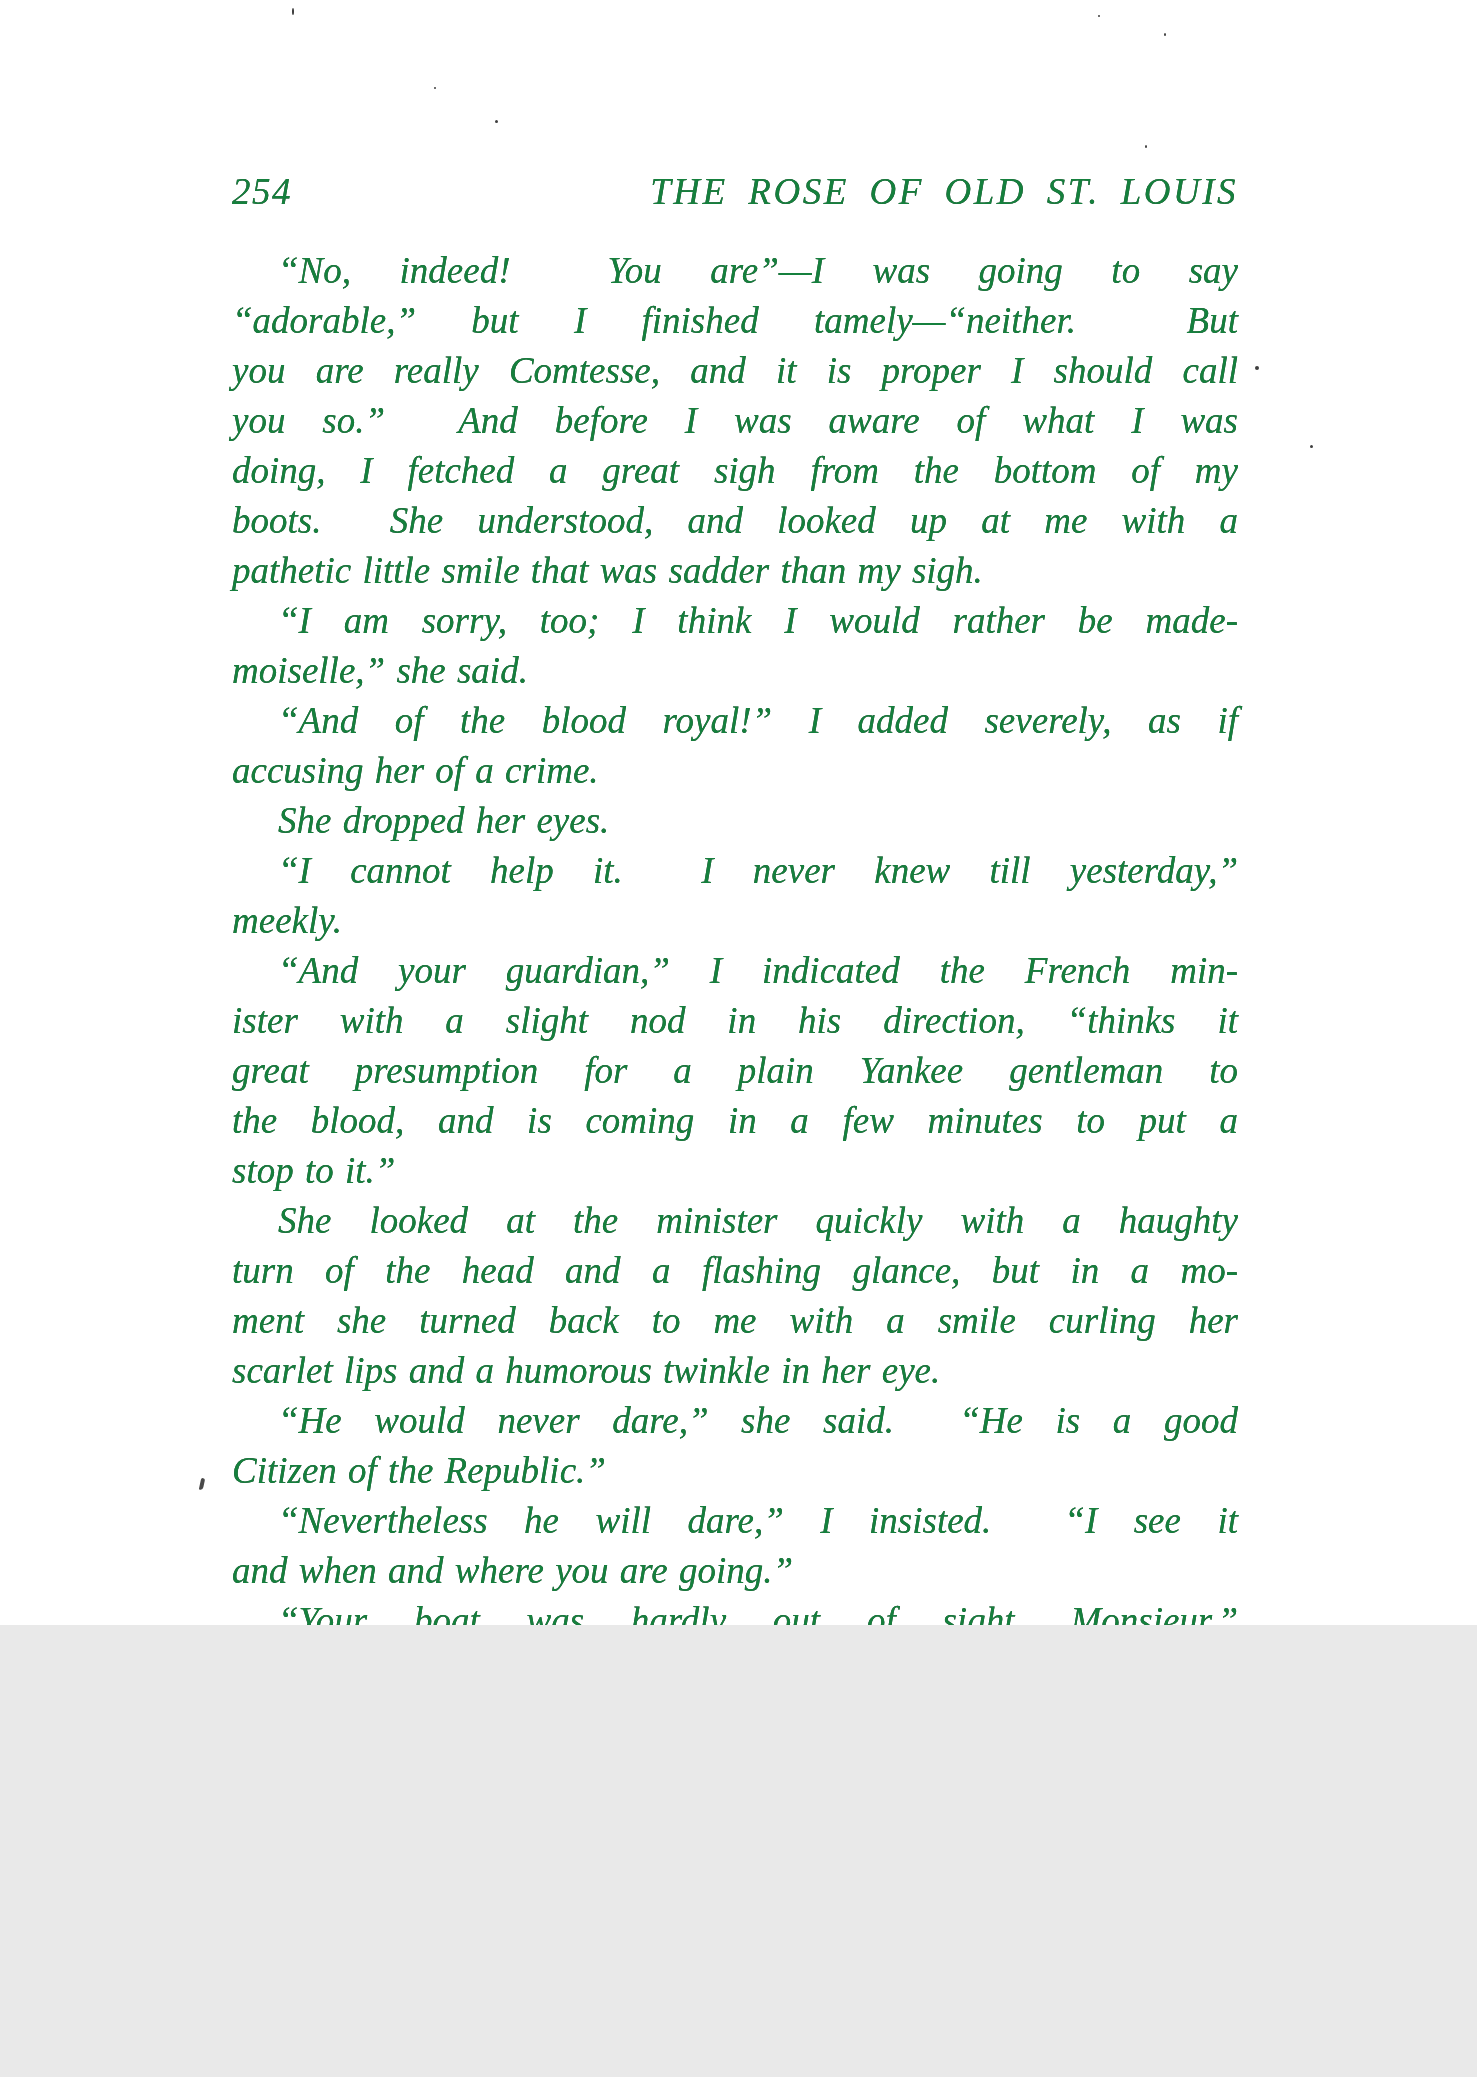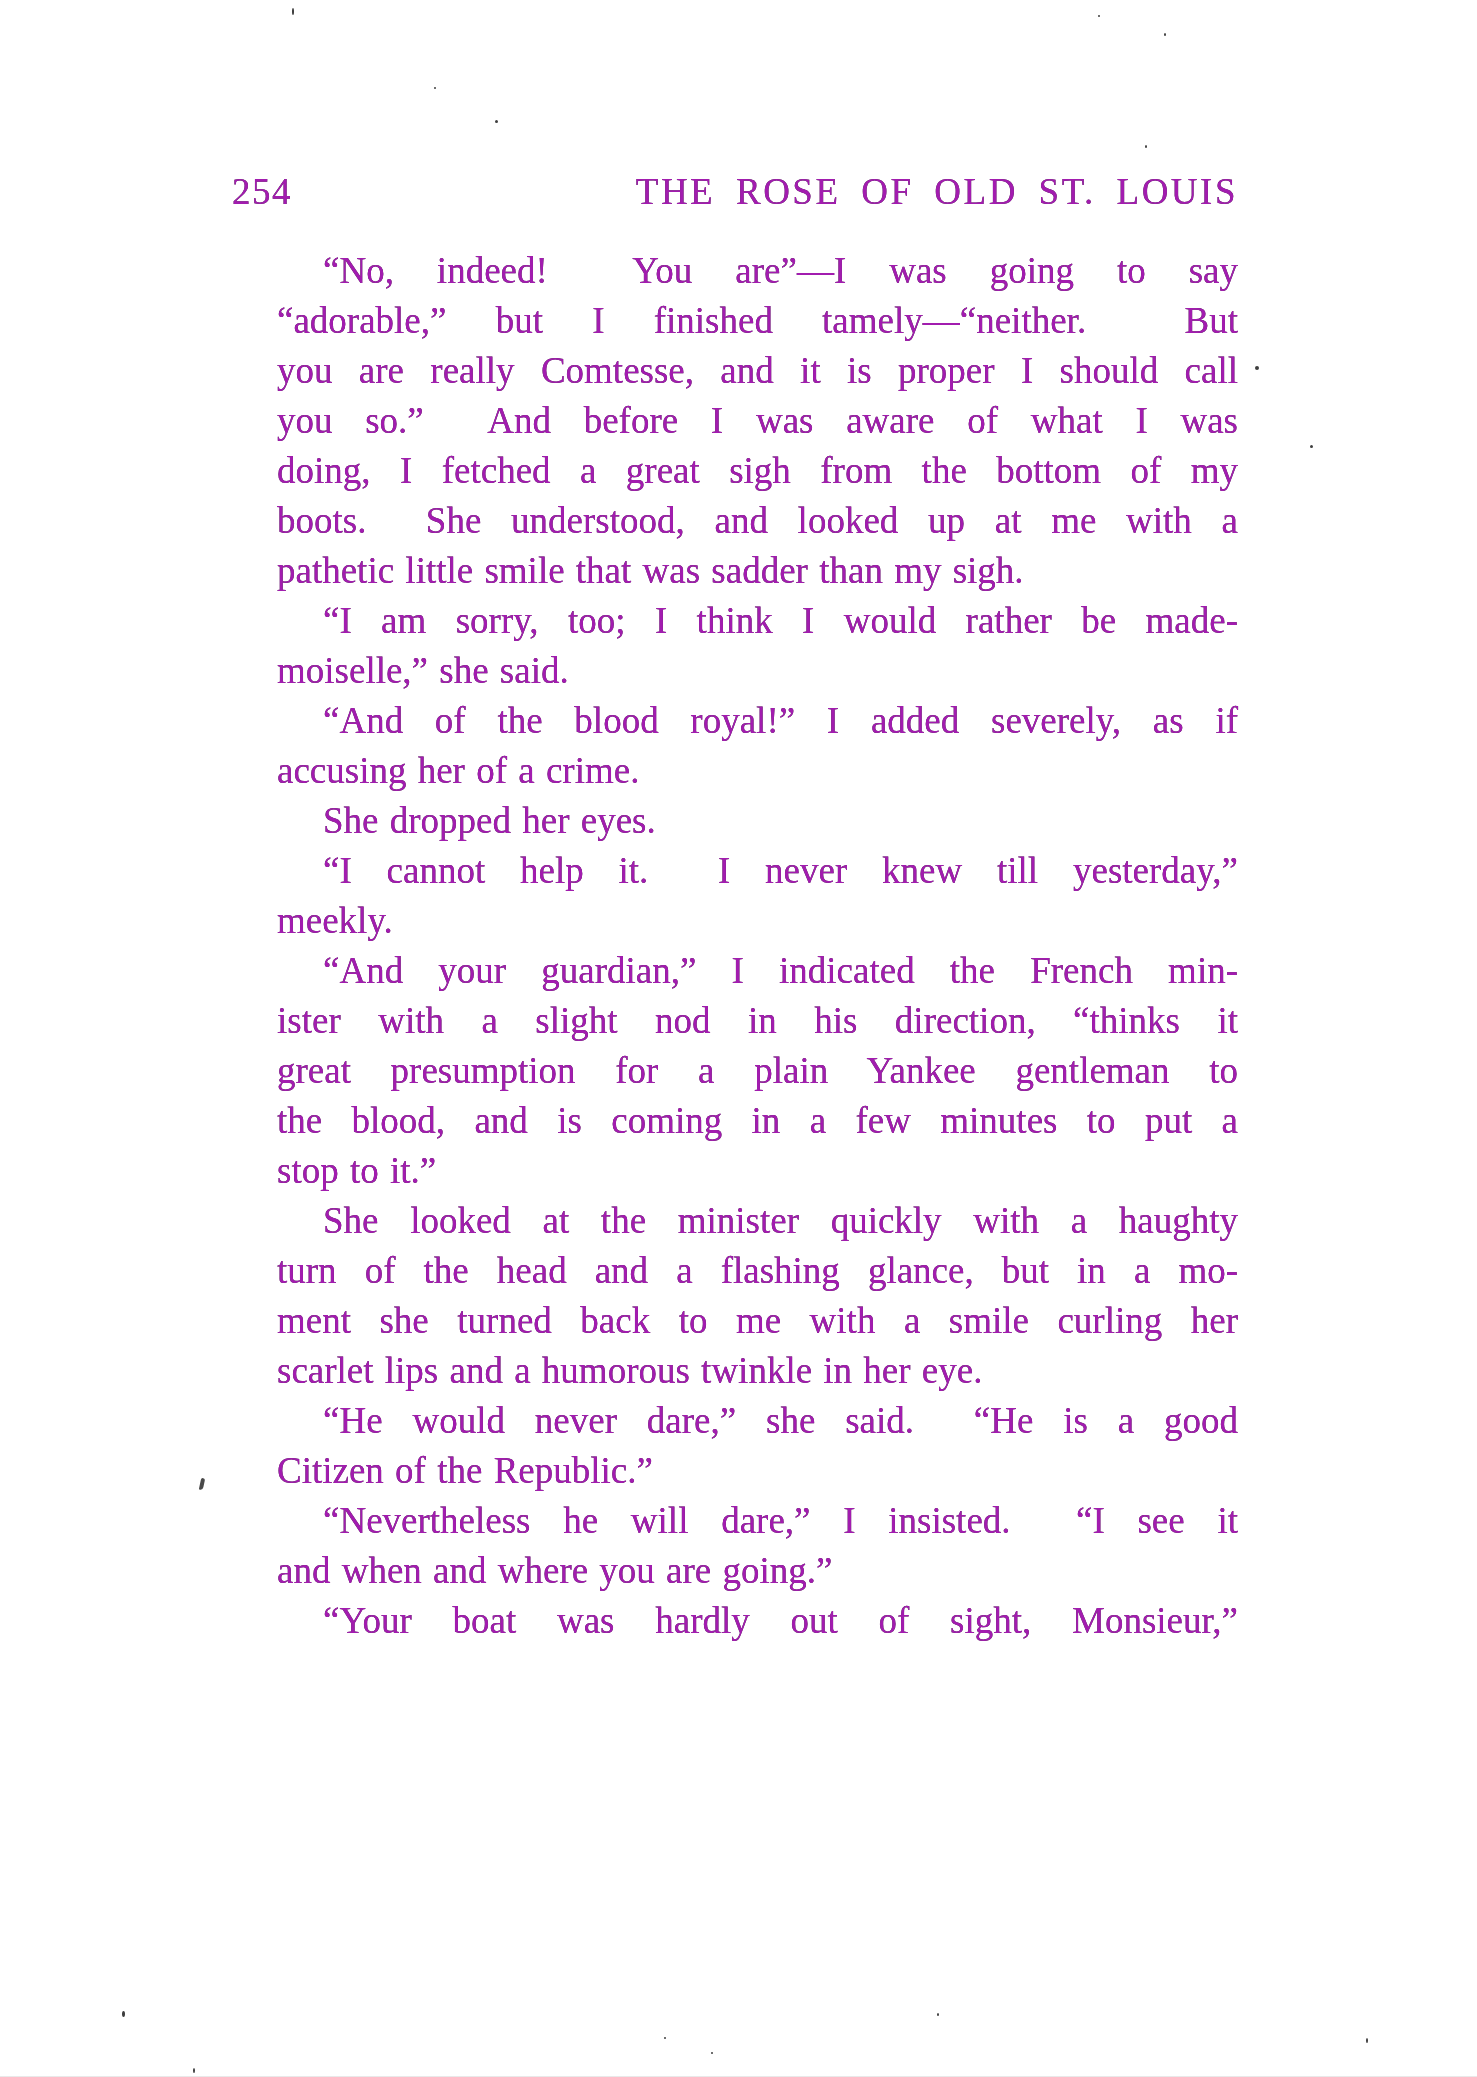--- a/index.html
+++ b/index.html
@@ -1,25 +1,26 @@
 <!DOCTYPE html>
 <html><head>
 <meta charset="utf-8">
 <title>Book page scan</title>
 <style>
   html, body { margin: 0; padding: 0; background: #e9e9e9; }
   .page {
     position: relative;
     width: 1477px;
-    height: 2076px;
+    height: 1625px;
     background: #ffffff;
     overflow: hidden;
     font-family: "Liberation Serif", "DejaVu Serif", serif;
-    color: #a21caf;
+    color: #15803d;
     text-shadow: 0 0 0.6px rgba(20,20,20,0.85);
+    font-style: italic;
   }
   
   .header {
     position: absolute;
     left: 232px;
     top: 168px;
     width: 1006px;
     height: 48px;
     line-height: 48px;
     font-size: 37px;
@@ -42,21 +43,21 @@
   
   .body-block {
     position: absolute;
     left: 232px;
     top: 246px;
     width: 1006px;
     font-size: 37px;
     line-height: 50px;
     word-spacing: 2px;
   }
-  .l { white-space: pre-wrap; height: 50px; margin-left: 45px; }
+  .l { white-space: pre-wrap; height: 50px; }
   .j { text-align: justify; text-align-last: justify; text-justify: inter-word; }
   .i { padding-left: 46px; }
   
   .speck {
     position: absolute;
     background: #1c1c1c;
     border-radius: 50%;
     opacity: 0.85;
   }
   .comma-mark {

